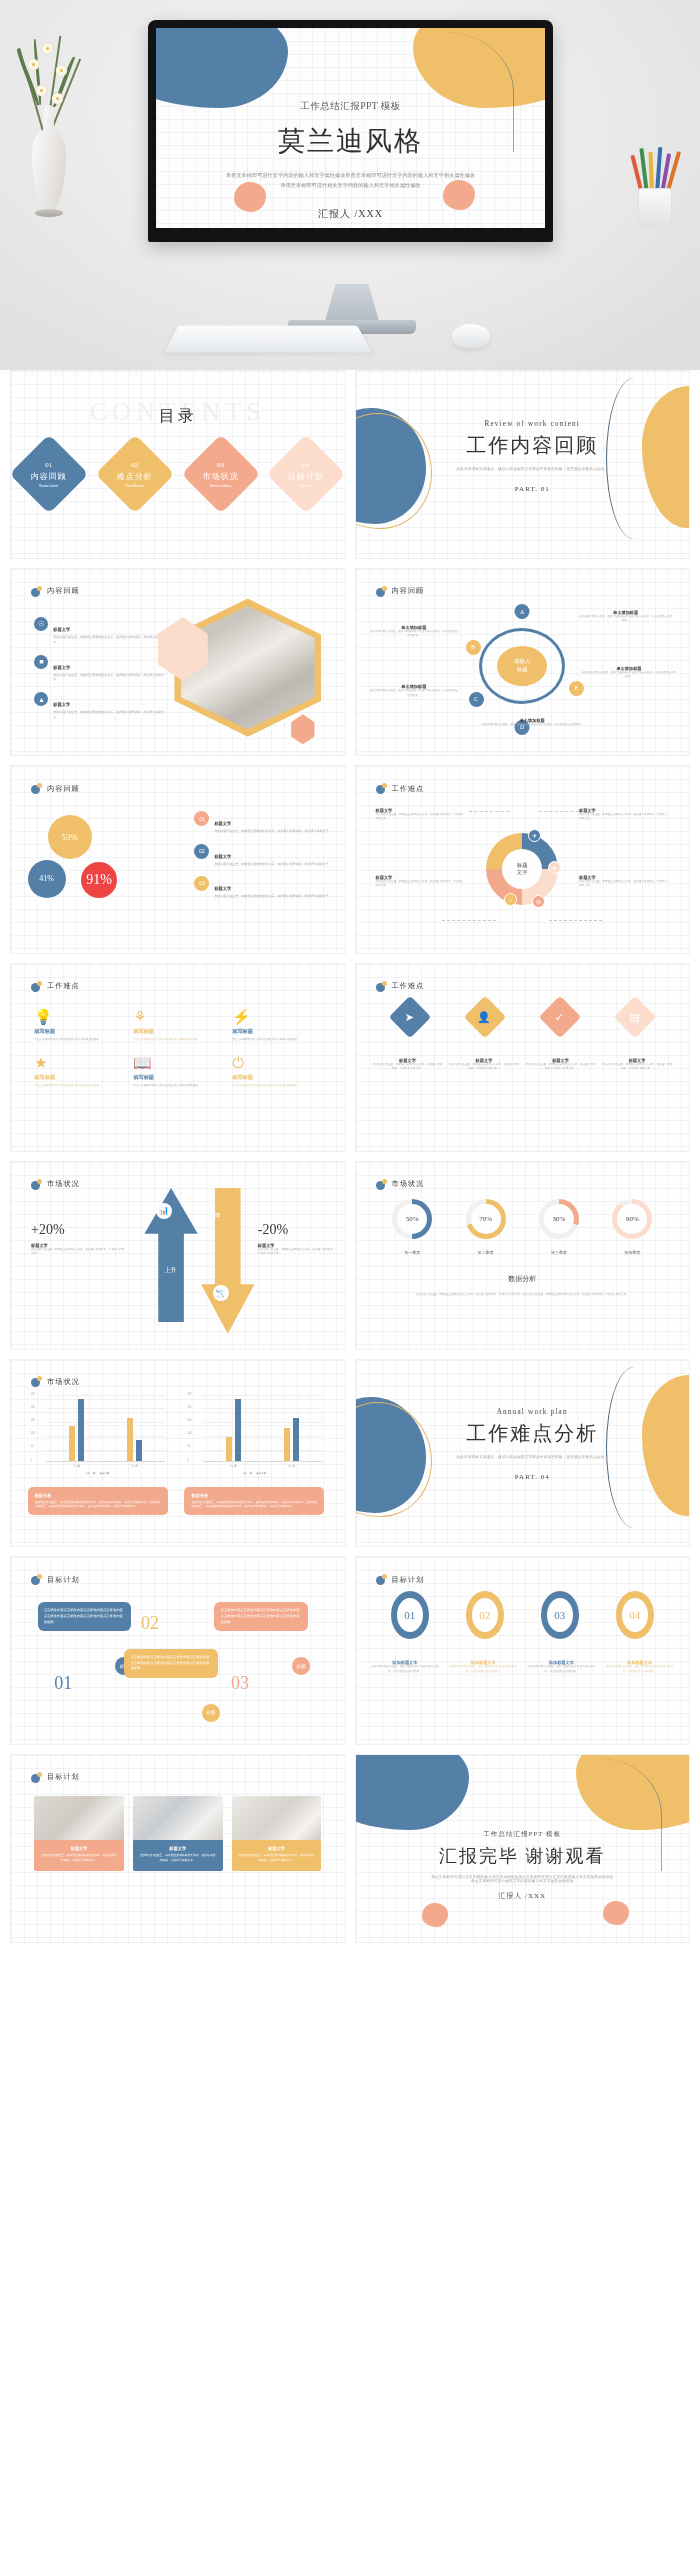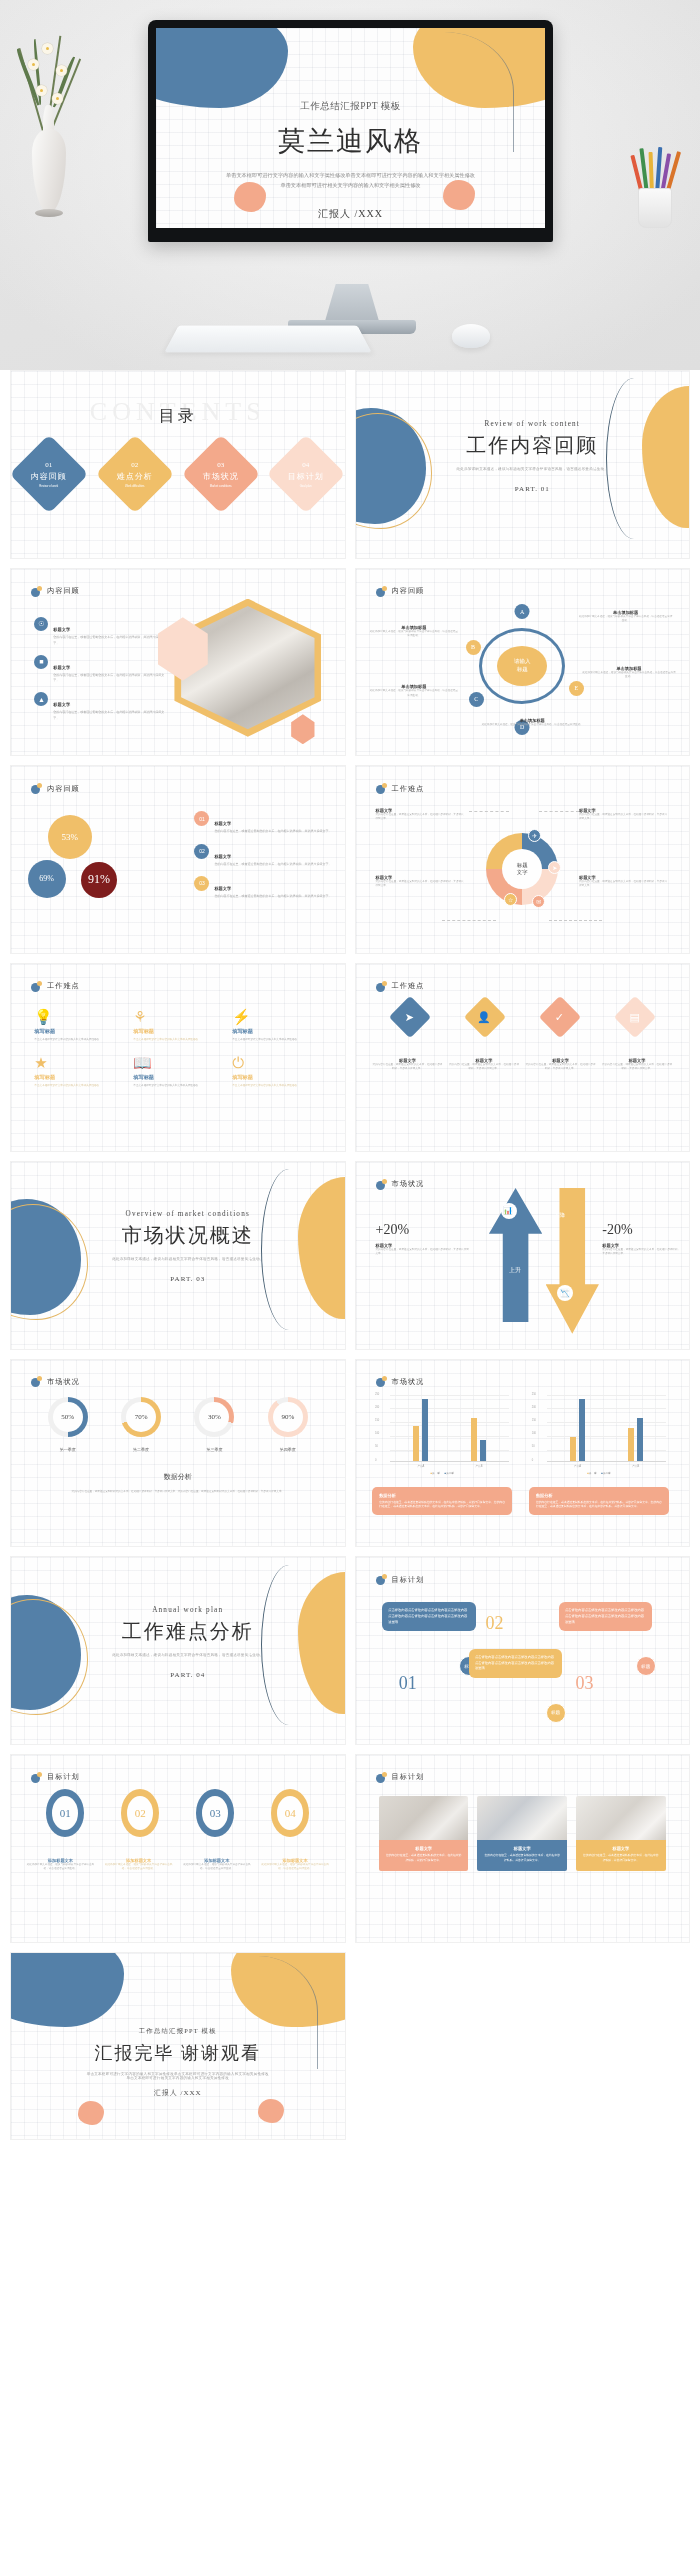--- a/index.html
+++ b/index.html
@@ -567,23 +567,23 @@
         <span class="head-icon">
             <i class="a"></i>
             <i class="b"></i>
           </span>
         <span class="head-title">内容回顾</span>
       </div>
       <div class="bub" style="left:11%;top:26%;width:44px;height:44px;background:#f0bf69;font-size:9px;">
           <span>53%</span>
         </div>
       <div class="bub" style="left:5%;top:50%;width:38px;height:38px;background:#5480a8;font-size:8px;">
-          <span>69%</span>
-        </div>
-      <div class="bub" style="left:21%;top:51%;width:36px;height:36px;background:#7f1d1d;font-size:12px;">
+          <span>41%</span>
+        </div>
+      <div class="bub" style="left:21%;top:51%;width:36px;height:36px;background:#ef4444;font-size:14px;">
           <span>91%</span>
         </div>
       <div style="position:absolute;left:55%;top:24%;width:42%;">
         <div class="s5-item">
           <span class="s5-num" style="background:#f3a98b">01</span>
           <span><span class="lbl">标题文字</span>
             <div class="tiny">您的内容打在这里，或者通过复制您的文本后，在此框中选择粘贴，并选择只保留文字。</div></span>
         </div>
         <div class="s5-item">
           <span class="s5-num" style="background:#5480a8">02</span>
@@ -720,32 +720,20 @@
           <div class="lbl">标题文字</div>
           <div class="tiny2">您的内容打在这里，或者通过复制您的文本后，在此框中选择粘贴，并选择只保留文字。</div>
         </div>
         <div>
           <div class="lbl">标题文字</div>
           <div class="tiny2">您的内容打在这里，或者通过复制您的文本后，在此框中选择粘贴，并选择只保留文字。</div>
         </div>
       </div>
     </div>
 
-    <div class="slide">
-      <div class="gridbg"></div>
-      <div class="sec-blob-blue"></div>
-      <div class="sec-blob-yellow"></div>
-      <div class="sec-wave"></div>
-      <div class="sec-body">
-        <div class="sec-en">Overview of market conditions</div>
-        <div style="text-align:center"><div class="sec-cn">市场状况概述</div></div>
-        <div class="sec-desc">此处添加详细文本描述，建议与标题相关文字符合整体语言风格，语言描述尽量简洁生动。</div>
-        <div class="sec-part">PART. 03</div>
-      </div>
-    </div>
 
     <div class="slide">
       <div class="gridbg"></div>
       <div class="sl-head">
         <span class="head-icon">
             <i class="a"></i>
             <i class="b"></i>
           </span>
         <span class="head-title">市场状况</span>
       </div>

